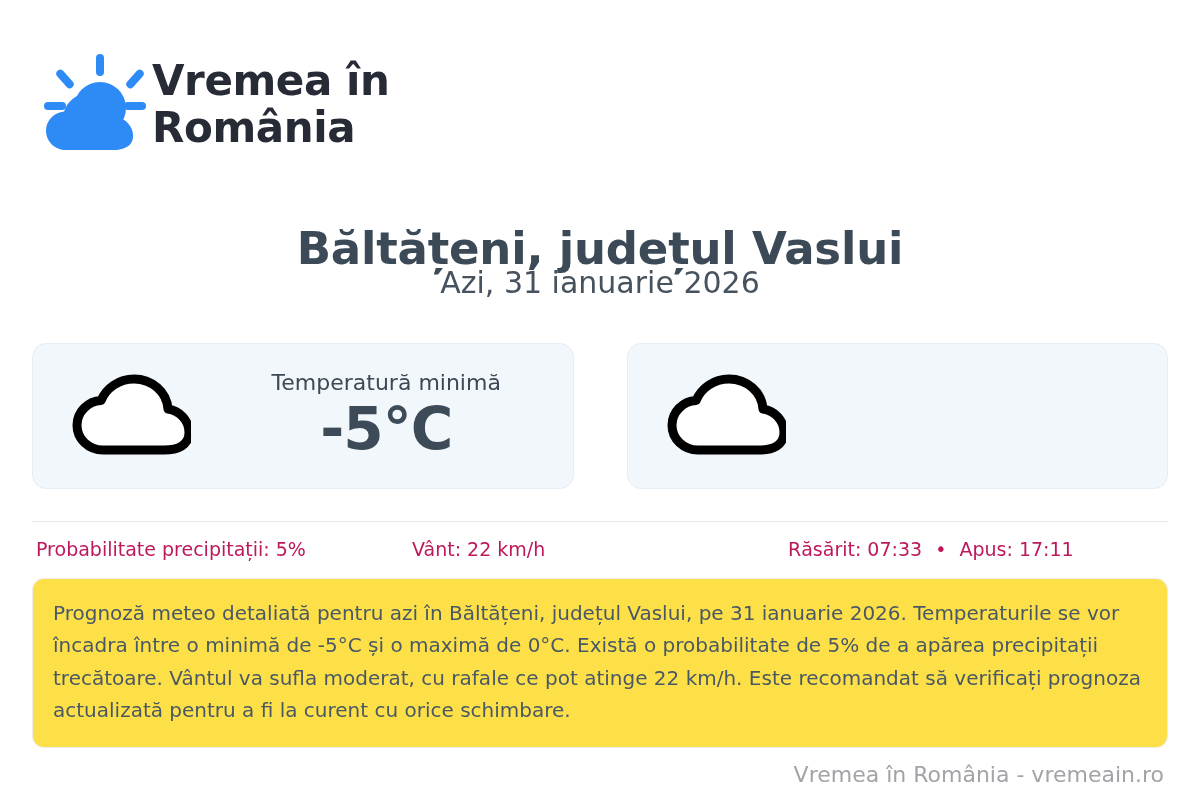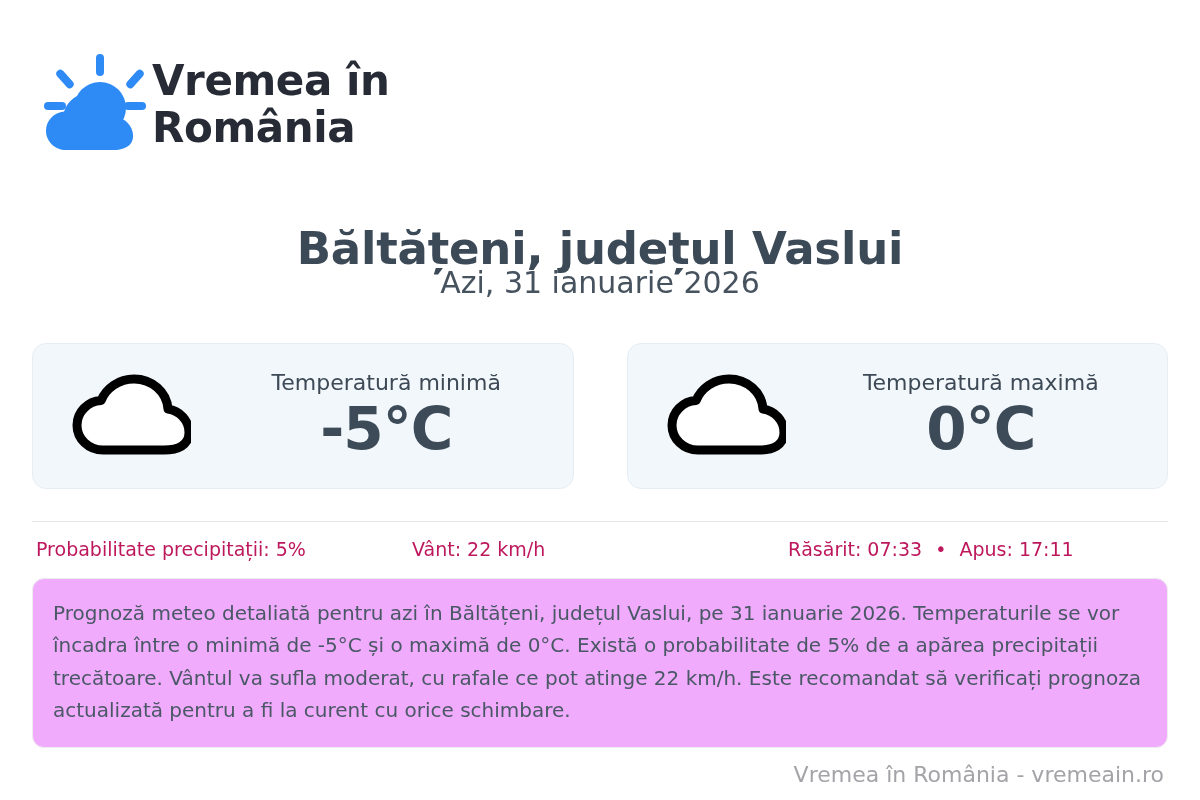--- a/index.html
+++ b/index.html
@@ -142,21 +142,21 @@
   .stat-right  { flex: 1 1 0; text-align: left; white-space: nowrap; }
   .stat-sep { padding: 0 7px; }
 
   
   .description {
     position: absolute;
     left: 32px;
     top: 578px;
     width: 1136px;
     min-height: 168px;
-    background: #f0abfc;
+    background: #fde047;
     border: 1px solid #ededef;
     border-radius: 12px;
     padding: 18px 22px 20px 20px;
     font-size: 20px;
     line-height: 1.62;
     color: #4a5866;
   }
 
   
   .footer {
@@ -204,24 +204,20 @@
       <div class="card-body">
         <div class="card-label">Temperatură minimă</div>
         <div class="card-value">-5°C</div>
       </div>
     </div>
 
     <div class="card">
       <svg class="card-icon" viewBox="0 0 124 88">
         <path d="M36 78c-14.4 0-26-11.1-26-24.8 0-13.1 10.6-23.9 24.1-24.7C39.1 16.2 51.9 7 67 7c18.1 0 32.9 13.2 34 30 12 1.8 21 11.7 21 23.5C122 73.3 110.7 78 97 78H36z" fill="#ffffff" stroke="#000000" stroke-width="9" stroke-linejoin="round"></path>
       </svg>
-      <div class="card-body">
-        <div class="card-label">Temperatură maximă</div>
-        <div class="card-value">0°C</div>
-      </div>
     </div>
 
   </div>
 
   <div class="divider"></div>
 
   <div class="stats">
     <div class="stat-left">Probabilitate precipitații: 5%</div>
     <div class="stat-center">Vânt: 22 km/h</div>
     <div class="stat-right">

